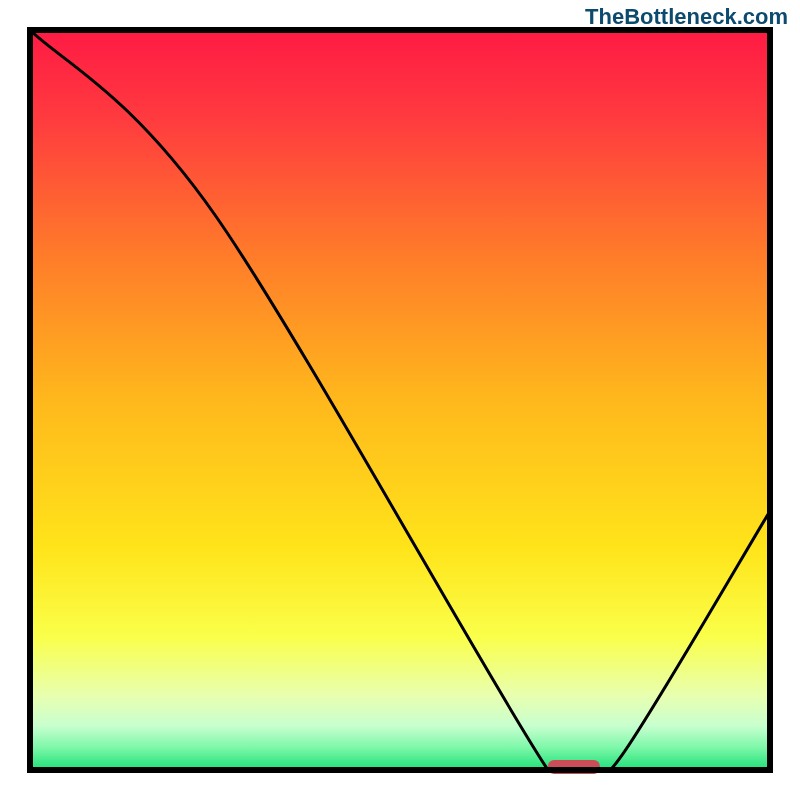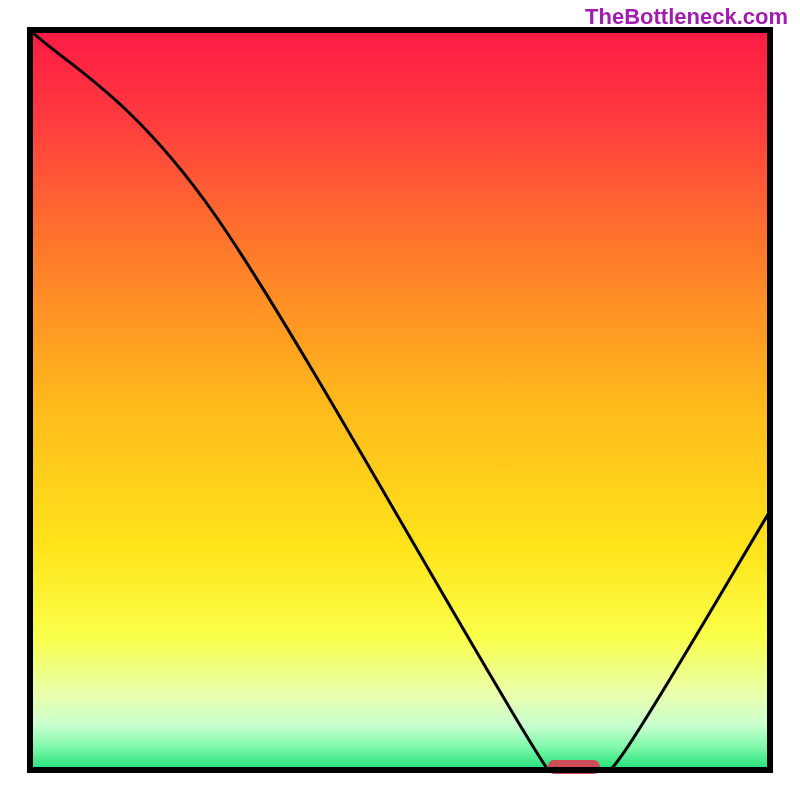--- a/index.html
+++ b/index.html
@@ -12,21 +12,21 @@
     width: 800px;
     height: 800px;
     position: relative;
   }
   .watermark {
     position: absolute;
     top: 4px;
     right: 12px;
     font-size: 22px;
     font-weight: bold;
-    color: #a21caf;
+    color: #0c4a6e;
     z-index: 10;
   }
   svg {
     display: block;
   }
 </style>
 </head>
 <body>
 
 <div class="container">

